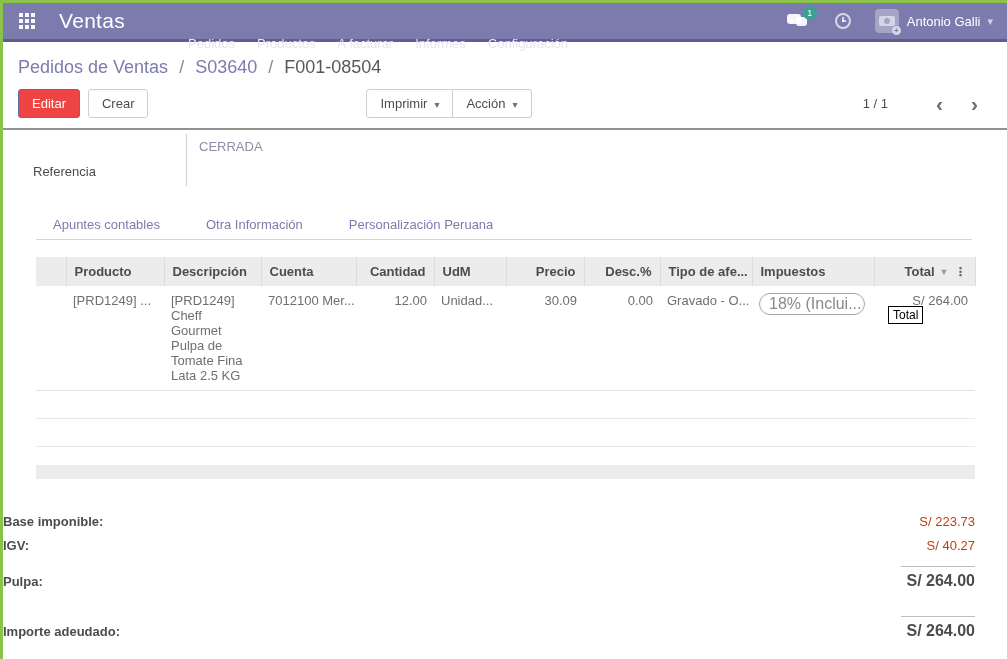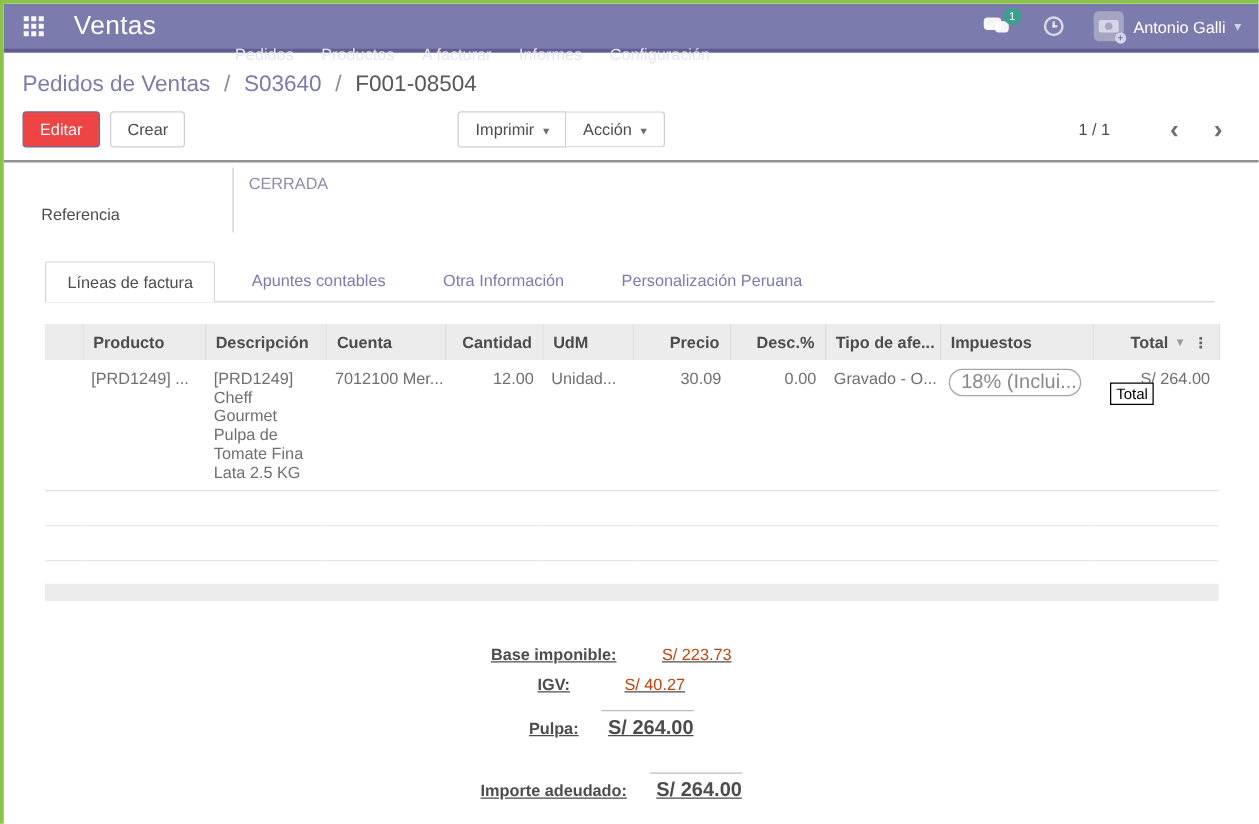--- a/index.html
+++ b/index.html
@@ -107,21 +107,21 @@
   }
 
   
   .tooltip {
     position: absolute; left: 885px; top: 303px; background: #fff; border: 1px solid #000;
     font-size: 12px; color: #000; padding: 1px 4px; z-index: 10;
   }
 
   
   .totals { margin: 35px 32px 0 0; }
-  .t-row { display: flex; justify-content: center; align-items: baseline; margin-bottom: 9px; text-decoration: underline; }
+  .t-row { display: flex; justify-content: space-between; align-items: baseline; margin-bottom: 9px; }
   .t-label { font-size: 13px; font-weight: bold; color: #4c4c4c; text-align: right; }
   .t-value { width: 74px; margin-left: 18px; font-size: 13px; color: #c2410c; text-align: right; }
   .t-row.grand { margin-top: 13px; }
   .t-row.grand .t-value { border-top: 1px solid #bdbdbd; padding-top: 5px; font-size: 16px; font-weight: bold; color: #4c4c4c; }
   .t-row.due { margin-top: 26px; }
 </style>
 </head>
 <body>
 
 <div class="topbar">
@@ -188,21 +188,20 @@
 
 <div class="sheet-divider"></div>
 
 <div class="form-head">
   <div class="vline"></div>
   <div class="status">CERRADA</div>
   <label class="ref">Referencia</label>
 </div>
 
 <div class="tabs">
-  <div class="tab active">Líneas de factura</div>
   <div class="tab">Apuntes contables</div>
   <div class="tab">Otra Información</div>
   <div class="tab">Personalización Peruana</div>
 </div>
 
 <table>
   <colgroup>
     <col style="width:30px">
       <col style="width:98px">
       <col style="width:97px">

